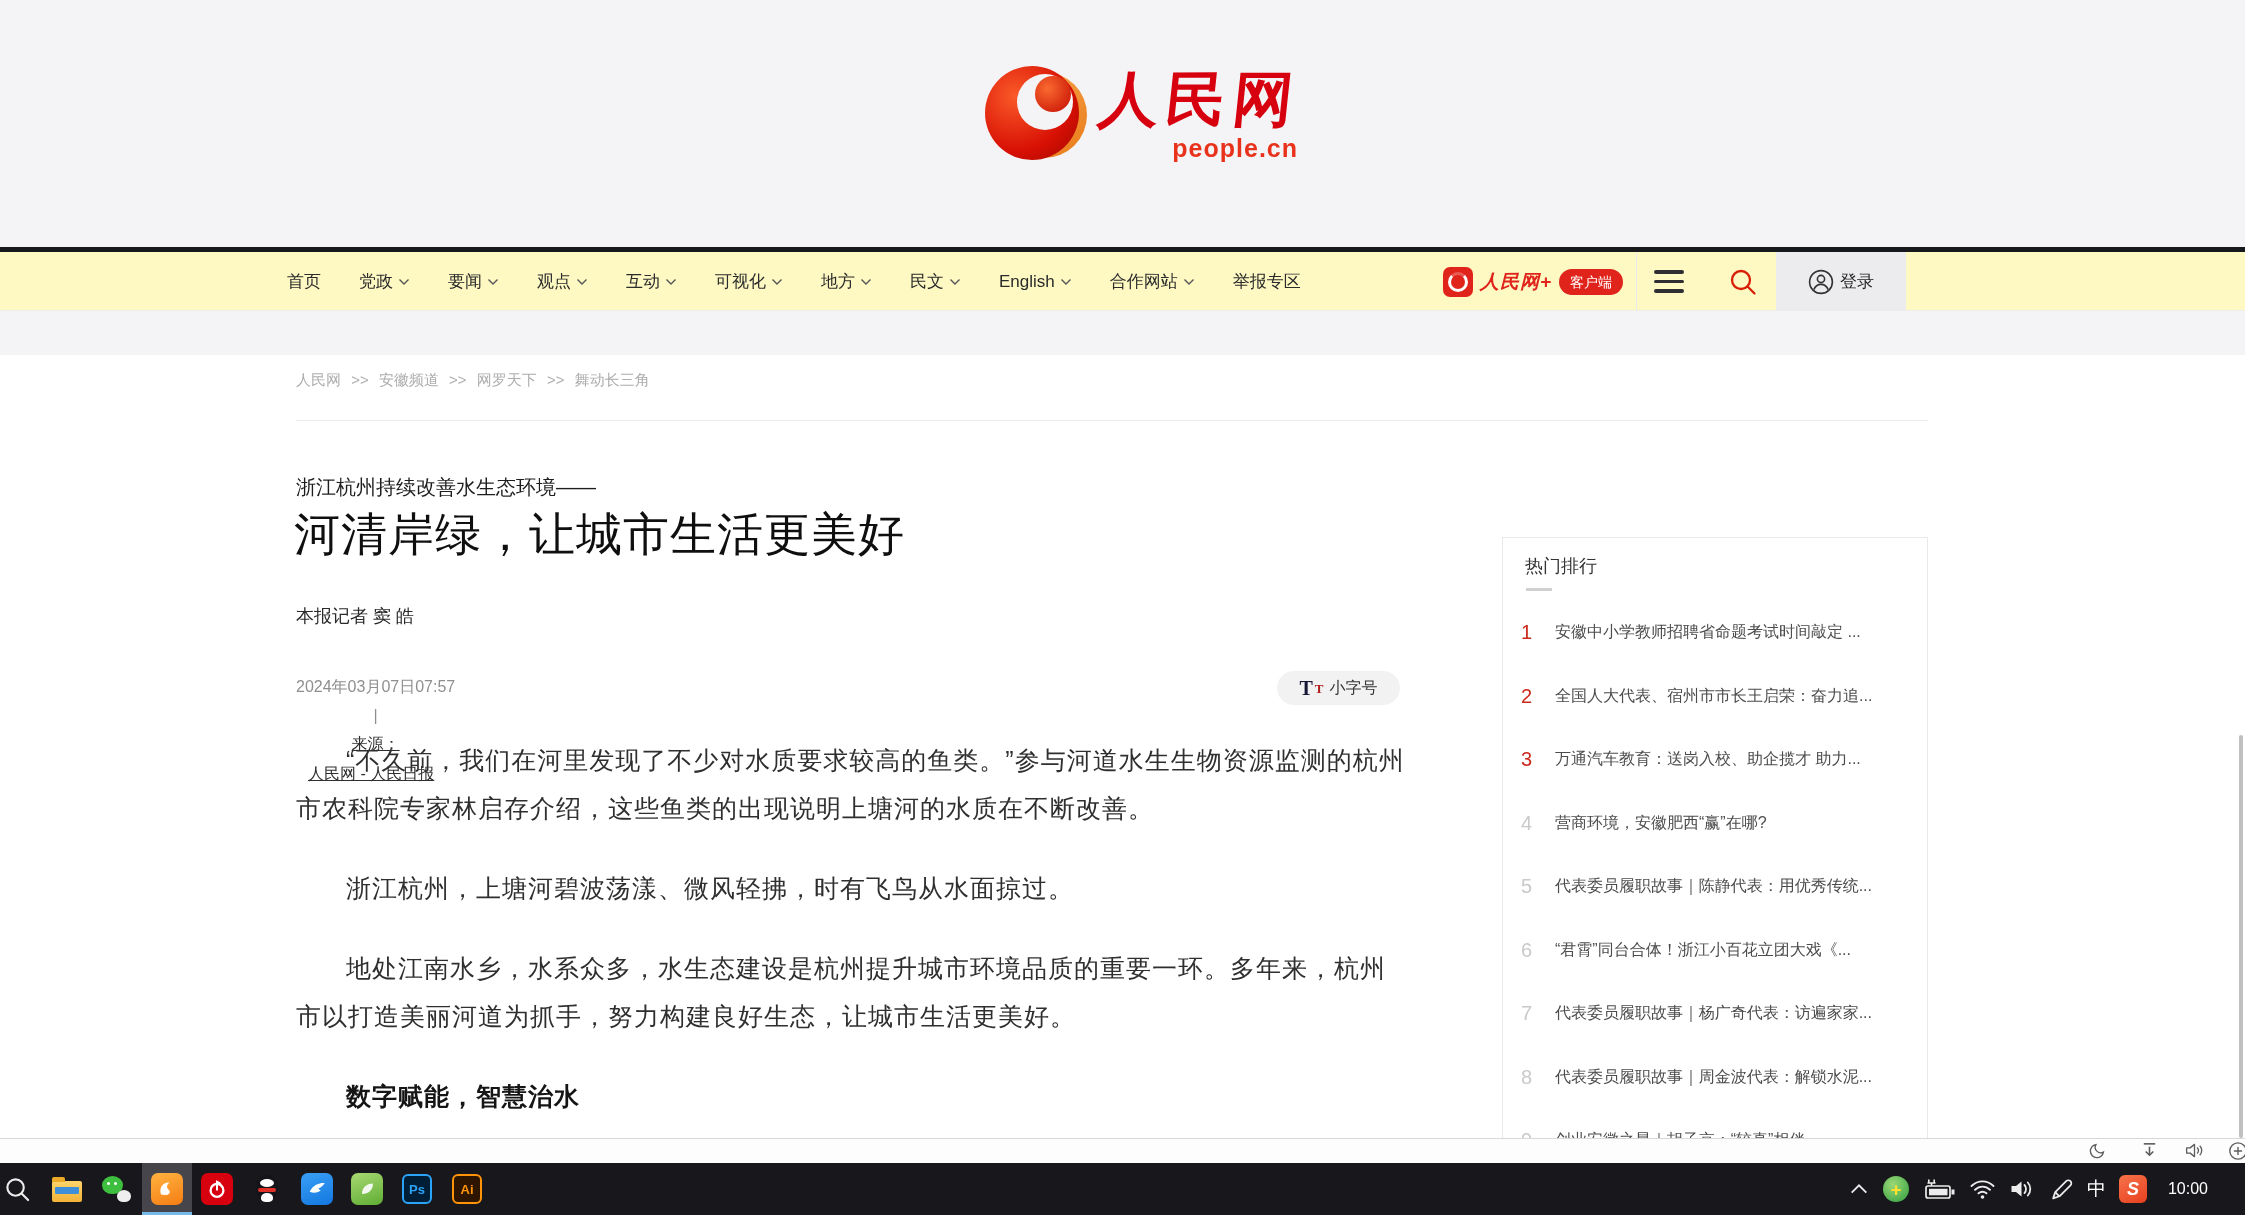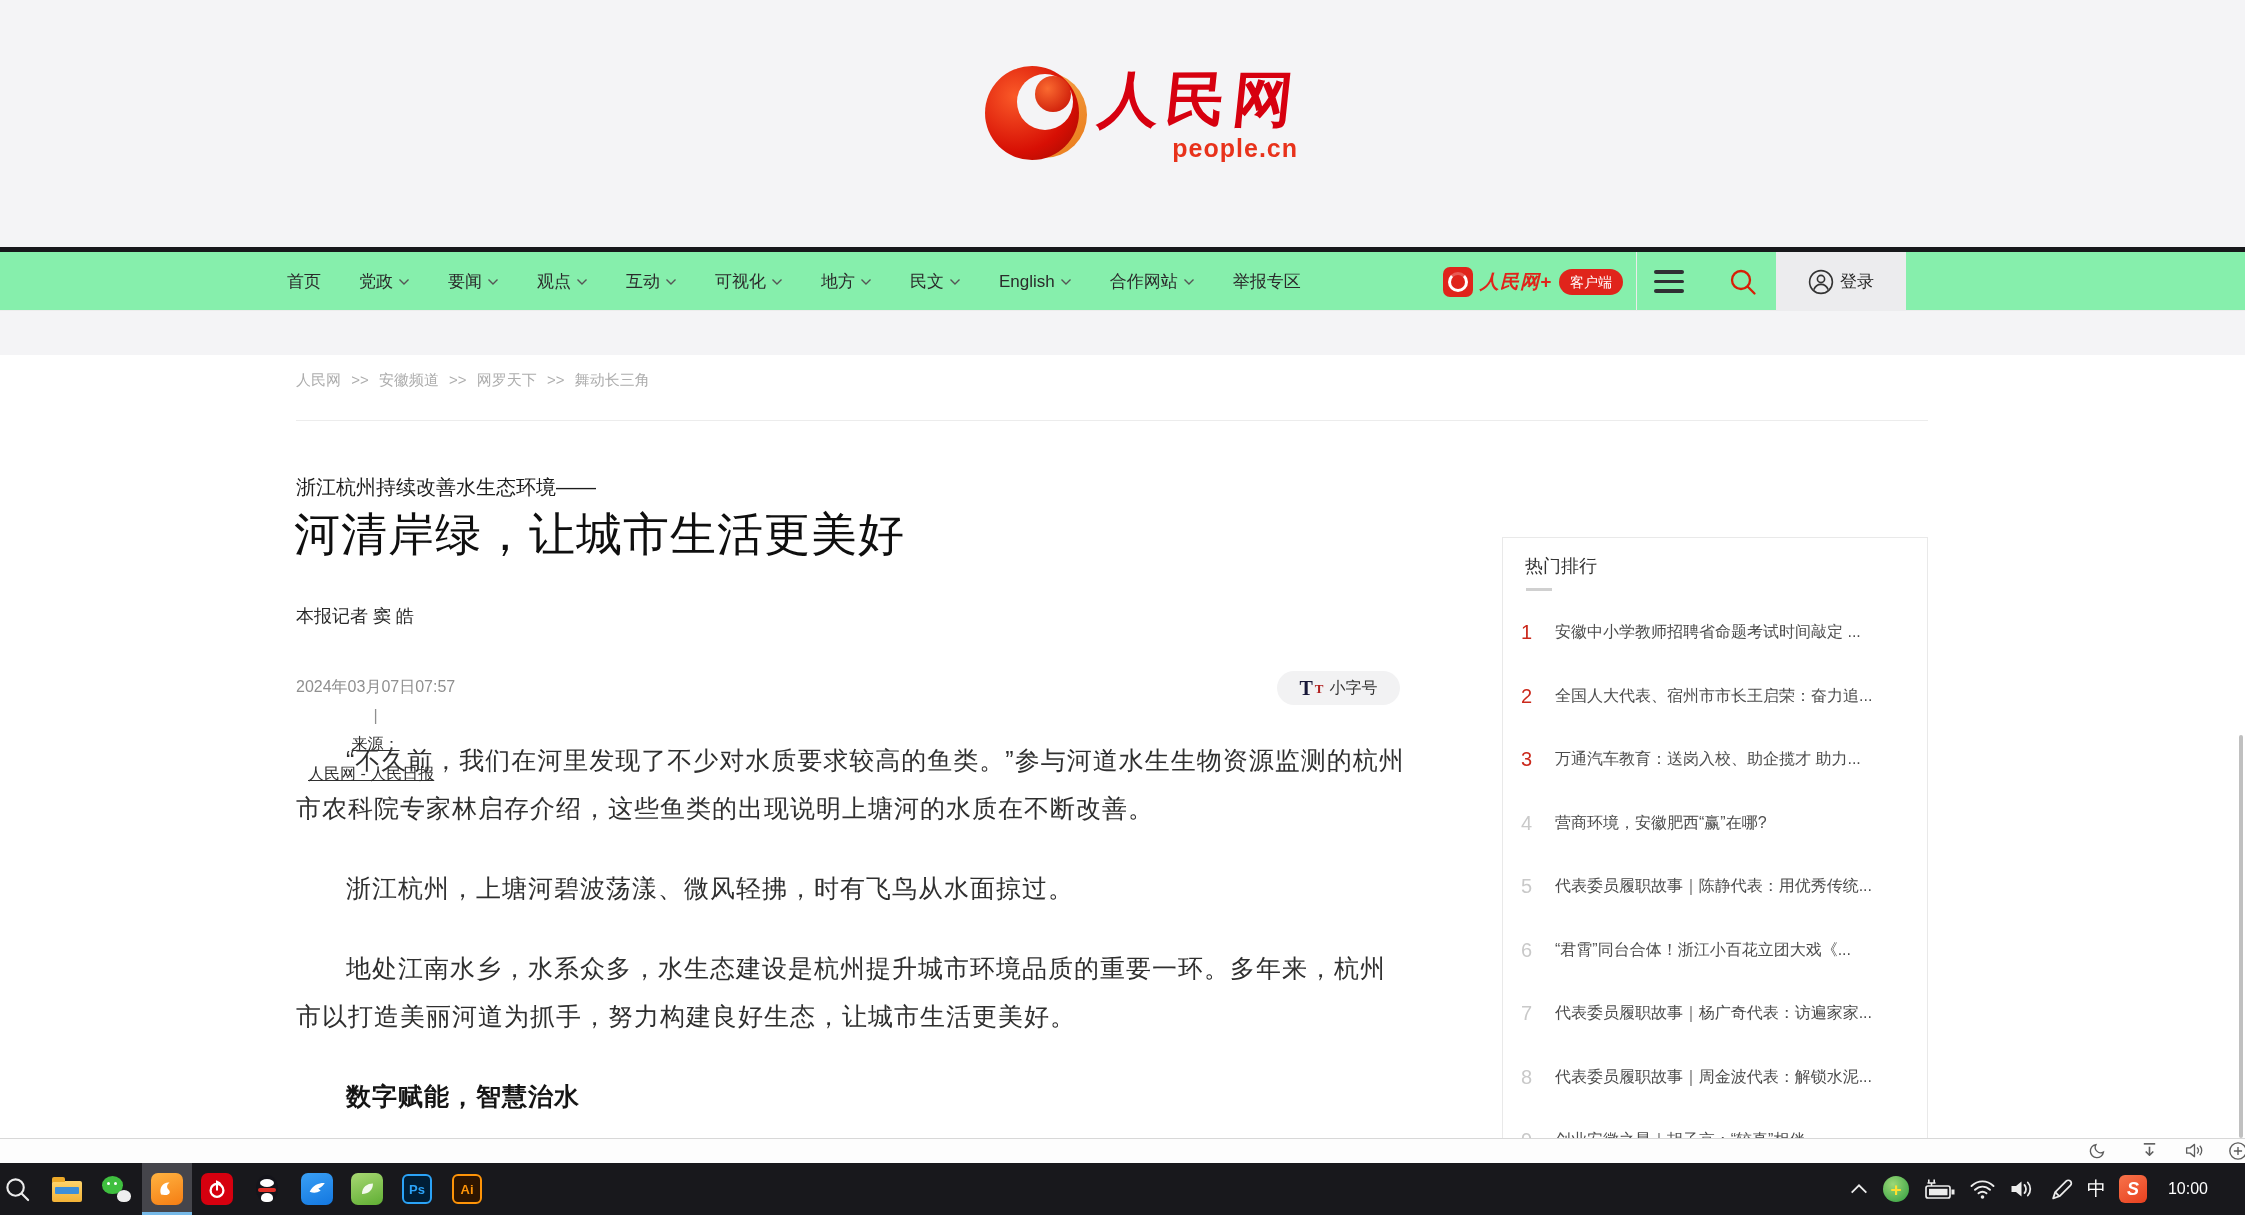--- a/index.html
+++ b/index.html
@@ -18,21 +18,21 @@
   .g-white{position:absolute;left:32px;top:10px;width:56px;height:56px;border-radius:50%;background:#f4f4f6;}
   .g-ball{position:absolute;left:50px;top:12px;width:36px;height:36px;border-radius:50%;
           background:radial-gradient(circle at 35% 35%,#fa6a30,#c40b00);}
   .logo-text{margin-left:12px;display:flex;flex-direction:column;align-items:flex-end;}
   .logo-cn{font-size:60px;line-height:72px;font-weight:bold;color:#d7000f;letter-spacing:7px;transform:skewX(-6deg);}
   .logo-en{font-size:25px;font-weight:bold;color:#e8321b;letter-spacing:1px;margin-top:-2px;margin-right:2px;}
 
   .top-rule{position:absolute;left:0;top:247px;width:2245px;height:5px;background:#17181b;}
 
   
-  .nav-bar{position:absolute;left:0;top:252px;width:2245px;height:59px;background:#86efac;border-bottom:1px solid #ededed;box-sizing:border-box;text-align:right;}
+  .nav-bar{position:absolute;left:0;top:252px;width:2245px;height:59px;background:#fef9c3;border-bottom:1px solid #ededed;box-sizing:border-box;text-align:right;}
   .nav-inner{position:absolute;left:287px;top:0;height:59px;display:flex;align-items:center;gap:38px;}
   .nav-item{display:flex;align-items:center;gap:5px;font-size:17px;color:#2b2b2b;white-space:nowrap;cursor:pointer;}
   .caret{display:block;}
   .nav-right{position:absolute;left:1443px;top:0;height:59px;display:flex;align-items:center;}
   .nav-badge{display:flex;align-items:center;cursor:pointer;}
   .badge-app-icon{position:relative;width:30px;height:30px;border-radius:7px;background:#e0241b;flex:none;}
   .badge-app-icon::before{content:"";position:absolute;left:5px;top:5px;width:14px;height:14px;border:3px solid #fff;
                           border-radius:50%;border-top-color:rgba(255,255,255,.25);}
   .badge-brand{color:#e0241b;font-size:19px;font-weight:bold;font-style:italic;margin:0 7px 0 7px;letter-spacing:1px;}
   .badge-client{background:#e0241b;color:#fff;font-size:14px;line-height:14px;border-radius:13px;padding:6px 11px;}

